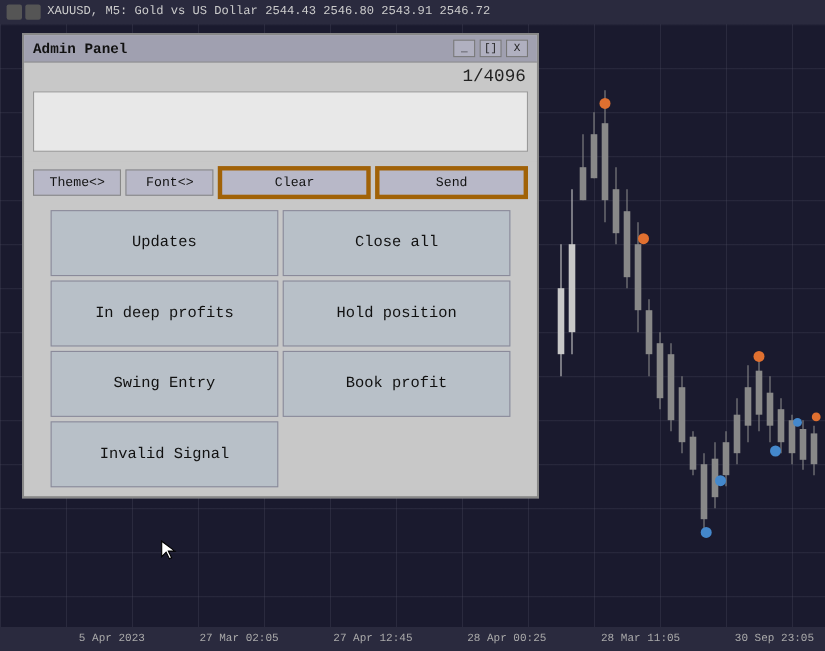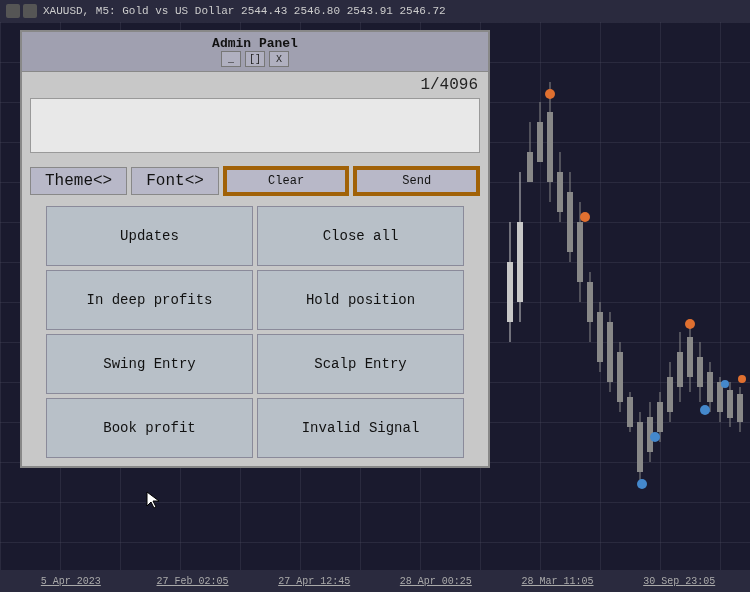--- a/index.html
+++ b/index.html
@@ -75,22 +75,21 @@
       align-items: center;
       padding: 0 10px;
       gap: 0;
       z-index: 10;
     }
     .timeline-label {
       color: #aaa;
       font-size: 10px;
       font-family: 'Courier New', monospace;
       flex: 1;
-      text-align: center;
-      text-decoration: underline;
+      text-align: right;
     }
 
     
     .chart-svg {
       position: absolute;
       top: 22px;
       left: 490px;
       width: 260px;
       height: 540px;
     }
@@ -106,21 +105,20 @@
       z-index: 20;
     }
 
     .admin-panel-titlebar {
       background: #a0a0b0;
       padding: 4px 8px;
       display: flex;
       align-items: center;
       justify-content: space-between;
       border-bottom: 1px solid #888;
-      flex-direction: column;
     }
     .admin-panel-title {
       font-size: 13px;
       font-family: 'Courier New', monospace;
       color: #111;
       font-weight: bold;
     }
     .titlebar-controls {
       display: flex;
       align-items: center;
@@ -169,21 +167,21 @@
       align-items: center;
       padding: 4px 8px;
       gap: 4px;
       background: #c8c8c8;
     }
     .toolbar-btn {
       padding: 4px 14px;
       background: #b8b8c8;
       border: 1px solid #888;
       font-family: 'Courier New', monospace;
-      font-size: 16px;
+      font-size: 12px;
       color: #111;
       cursor: pointer;
       min-width: 80px;
       text-align: center;
     }
     .toolbar-btn-wide {
       flex: 1;
       padding: 4px 10px;
       background: #b8b8c8;
       border: 4px solid #a16207;
@@ -358,35 +356,32 @@
     <button class="grid-btn">
       <span>In deep profits</span>
     </button>
     <button class="grid-btn">
       <span>Hold position</span>
     </button>
     <button class="grid-btn">
       <span>Swing Entry</span>
     </button>
     <button class="grid-btn">
-      <span>Scalp Entry</span>
-    </button>
-    <button class="grid-btn">
       <span>Book profit</span>
     </button>
     <button class="grid-btn">
       <span>Invalid Signal</span>
     </button>
   </div>
 
 </div>
 
 <div class="timeline">
   <span class="timeline-label">5 Apr 2023</span>
-  <span class="timeline-label">27 Feb 02:05</span>
+  <span class="timeline-label">27 Mar 02:05</span>
   <span class="timeline-label">27 Apr 12:45</span>
   <span class="timeline-label">28 Apr 00:25</span>
   <span class="timeline-label">28 Mar 11:05</span>
   <span class="timeline-label">30 Sep 23:05</span>
 </div>
 
 <div class="cursor" style="left: 145px; top: 490px;">
   <svg viewBox="0 0 20 20" xmlns="http://www.w3.org/2000/svg">
     <polygon points="2,2 2,16 6,12 9,18 11,17 8,11 14,11" fill="white" stroke="black" stroke-width="1"></polygon>
   </svg>

